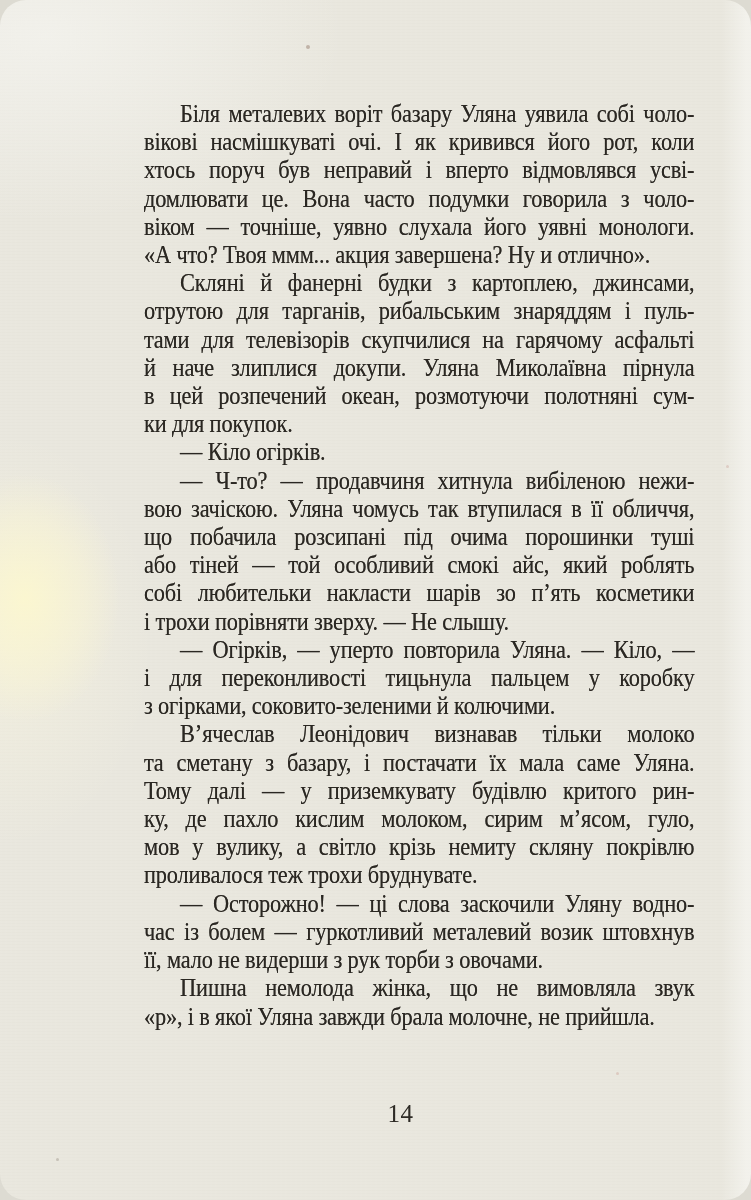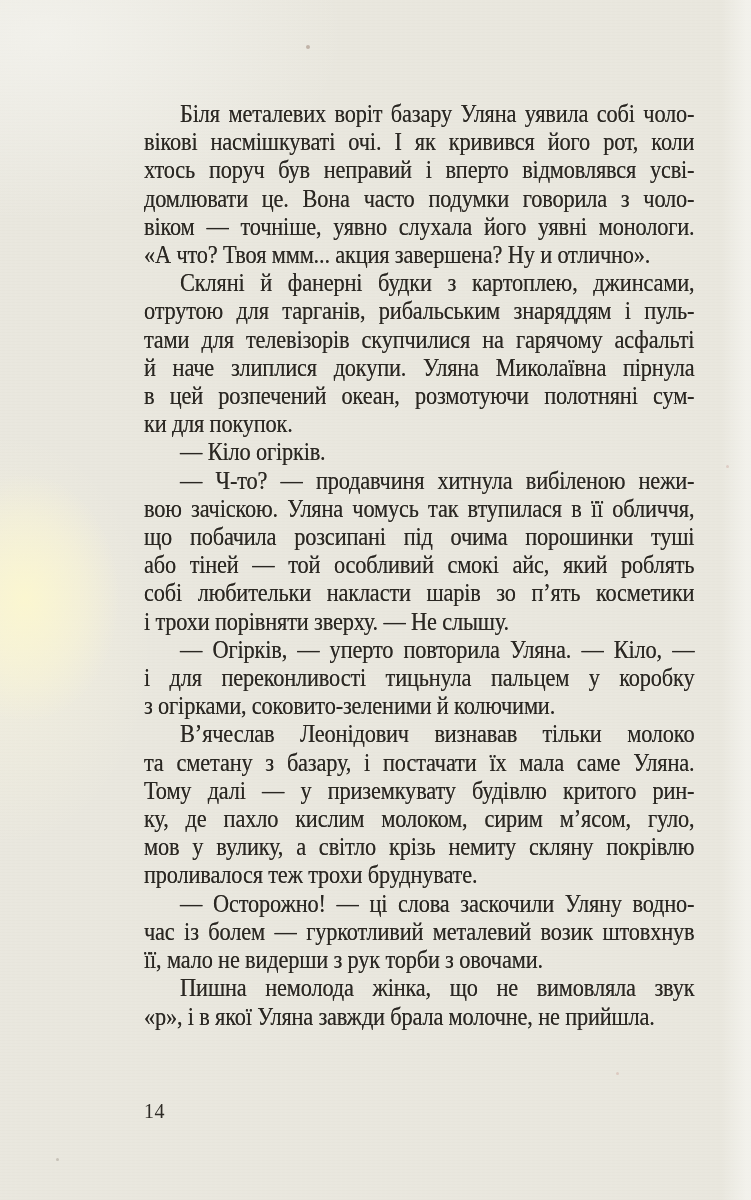--- a/index.html
+++ b/index.html
@@ -20,20 +20,21 @@
       radial-gradient(ellipse 150px 210px at 5px 640px, rgba(251,247,222,0.45) 0%, rgba(251,247,222,0) 100%),
       
       radial-gradient(ellipse 420px 260px at 6% 3%, rgba(249,249,246,0.55) 0%, rgba(249,249,246,0) 72%),
       
       linear-gradient(90deg, rgba(250,250,247,0) 96%, rgba(250,250,247,0.55) 99.4%),
       
       repeating-linear-gradient(0deg, rgba(150,146,130,0.022) 0 1px, rgba(150,146,130,0) 1px 3px),
       repeating-linear-gradient(90deg, rgba(255,255,255,0.025) 0 2px, rgba(255,255,255,0) 2px 5px),
       #e9e7de;
     font-family: "Liberation Serif", "DejaVu Serif", serif;
+    border-radius: 26px;
   }
   .textblock {
     position: absolute;
     left: 144px;
     top: 100px;
     width: 640px;
     transform: scaleX(0.86);
     transform-origin: 0 0;
     font-size: 26px;
     line-height: 28.2px;
@@ -44,24 +45,25 @@
   .para { margin: 0; padding: 0; }
   .line {
     text-align: justify;
     text-align-last: justify;
     white-space: normal;
   }
   .line.plast { text-align-last: left; }
   .line.first { text-indent: 42px; }
   .pagenum {
     position: absolute;
-    left: 144px;
+    left: 137px;
     top: 1100px;
     width: 527px;
-    font-size: 20px;
+    text-align: center;
+    font-size: 25px;
     letter-spacing: 0.5px;
     color: #2e2b26;
   }
   .speck {
     position: absolute;
     border-radius: 50%;
   }
   .speck.s1 { left: 306px; top: 45px; width: 4px; height: 4px; background: rgba(125,95,80,0.38); }
   .speck.s2 { left: 56px; top: 1158px; width: 3px; height: 3px; background: rgba(120,110,95,0.30); }
   .speck.s3 { left: 616px; top: 1072px; width: 3px; height: 3px; background: rgba(190,130,120,0.28); }

